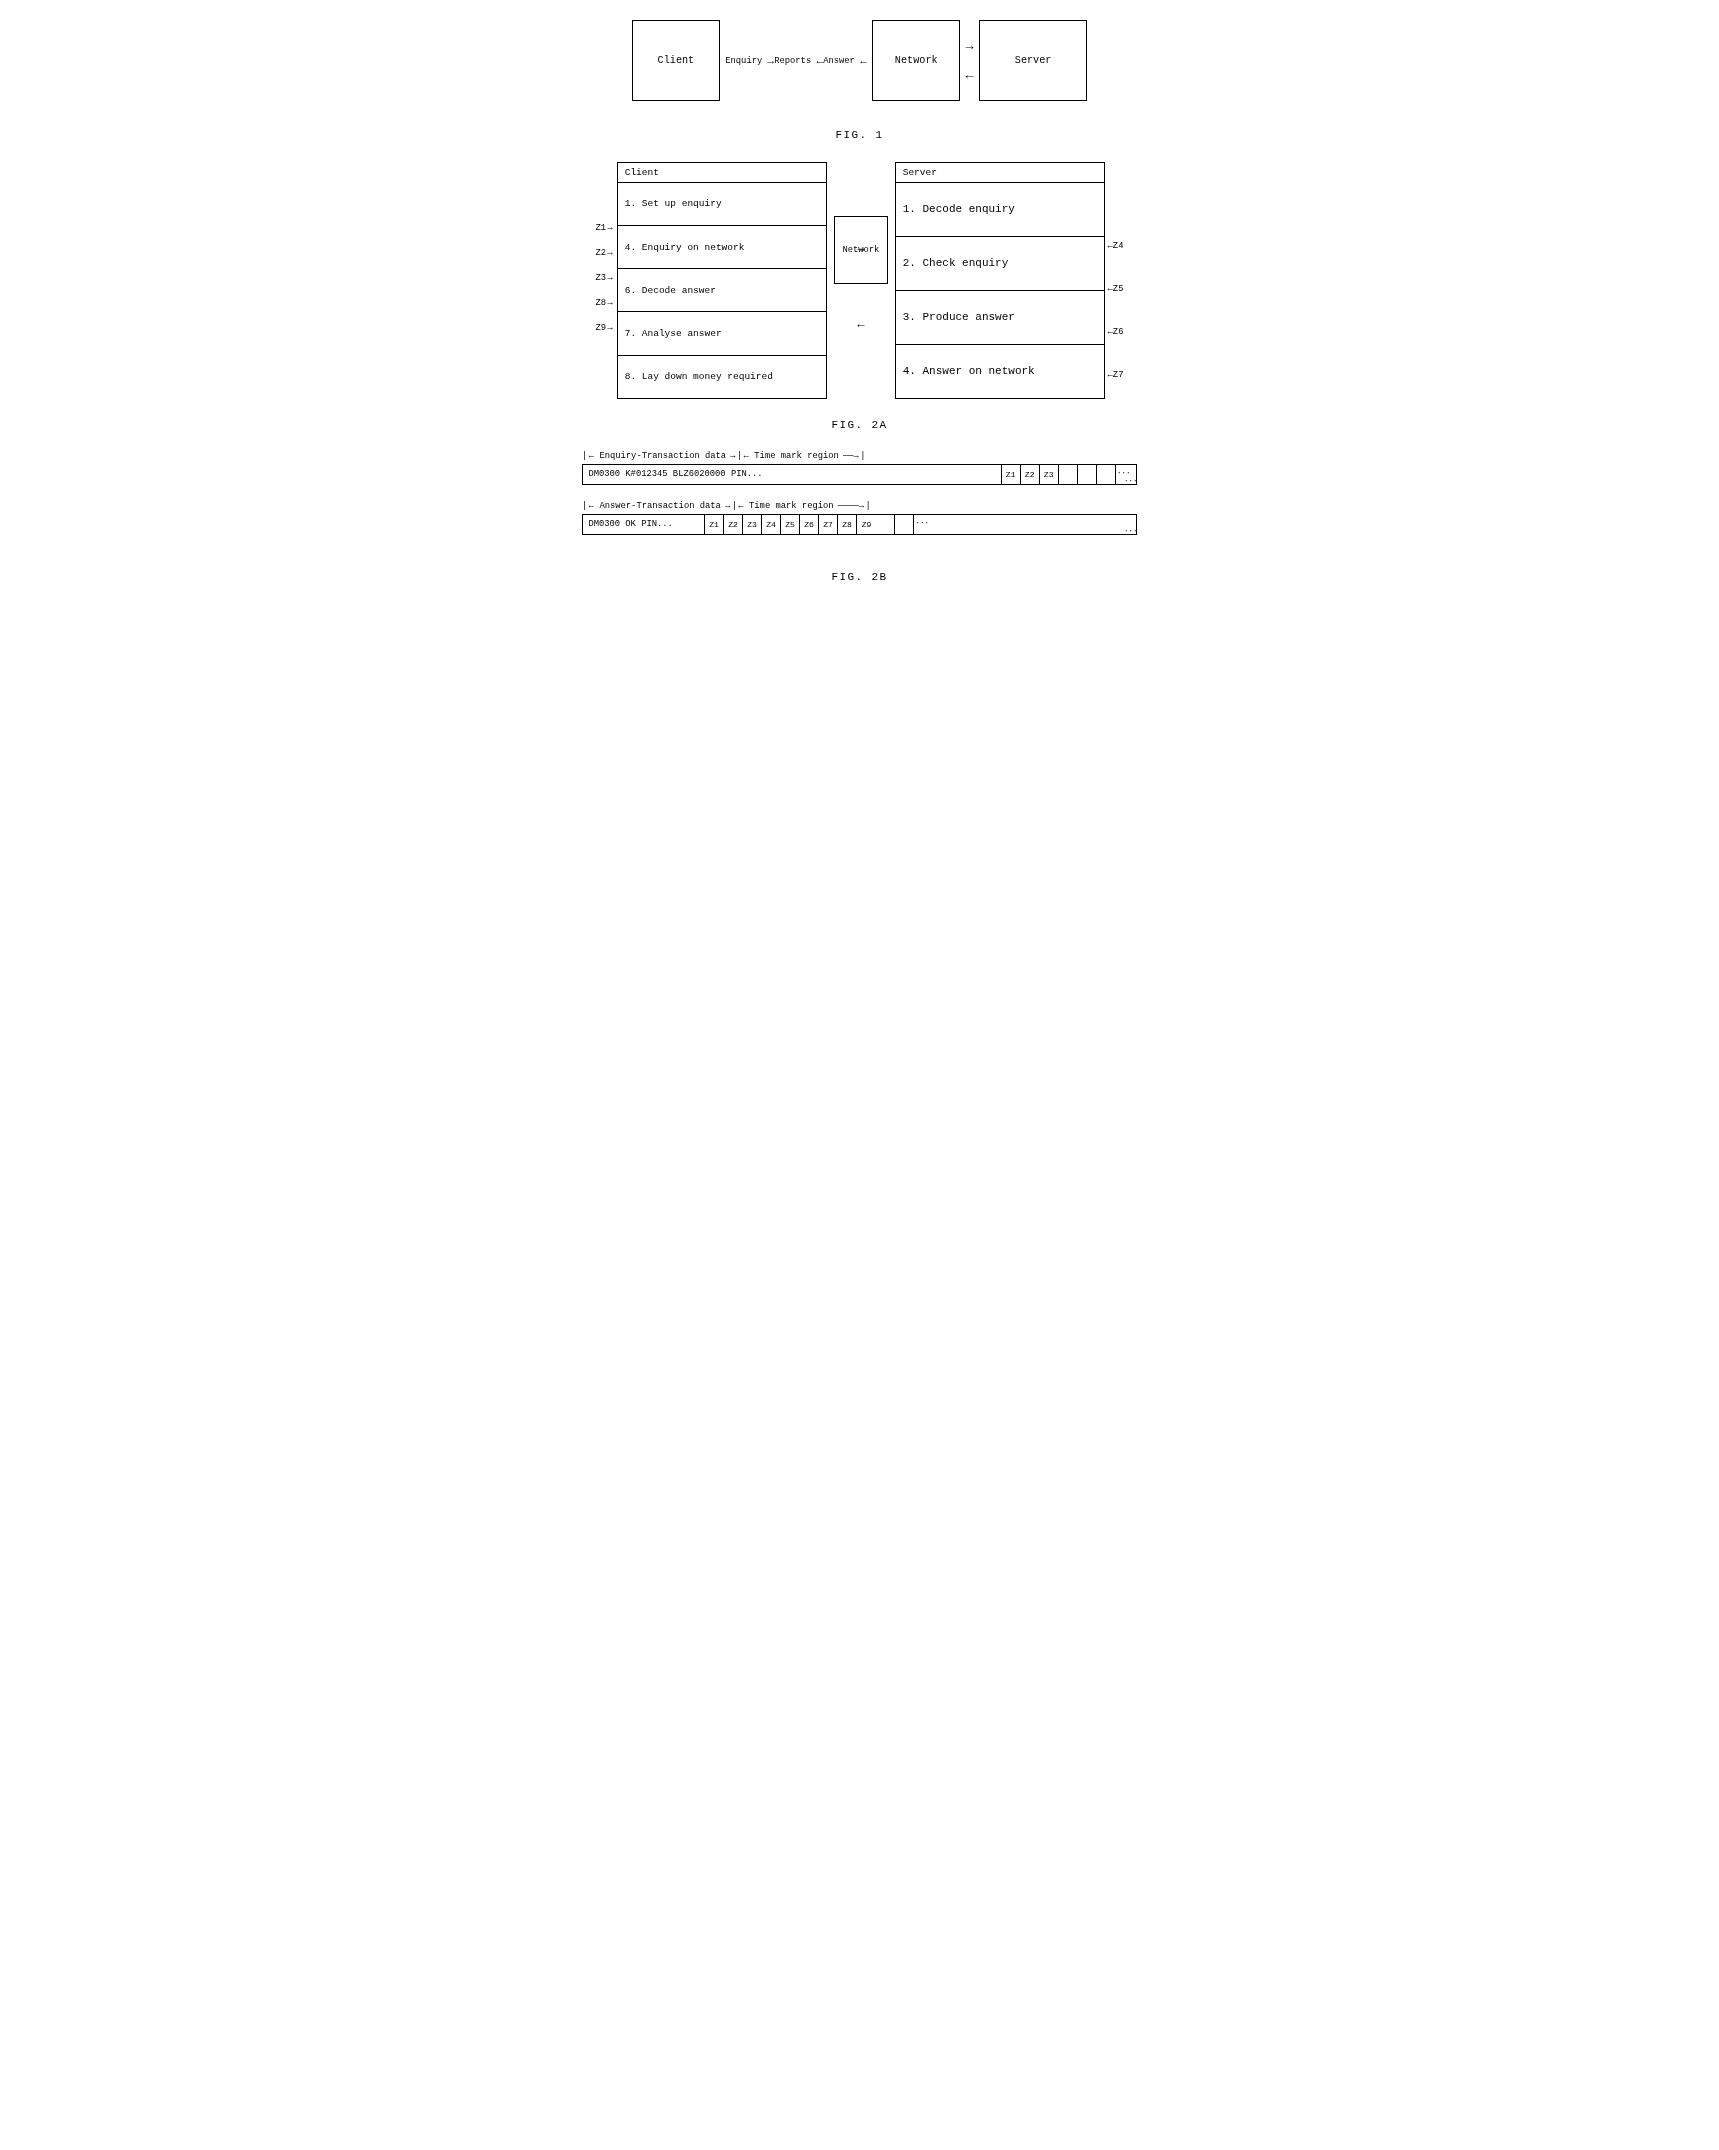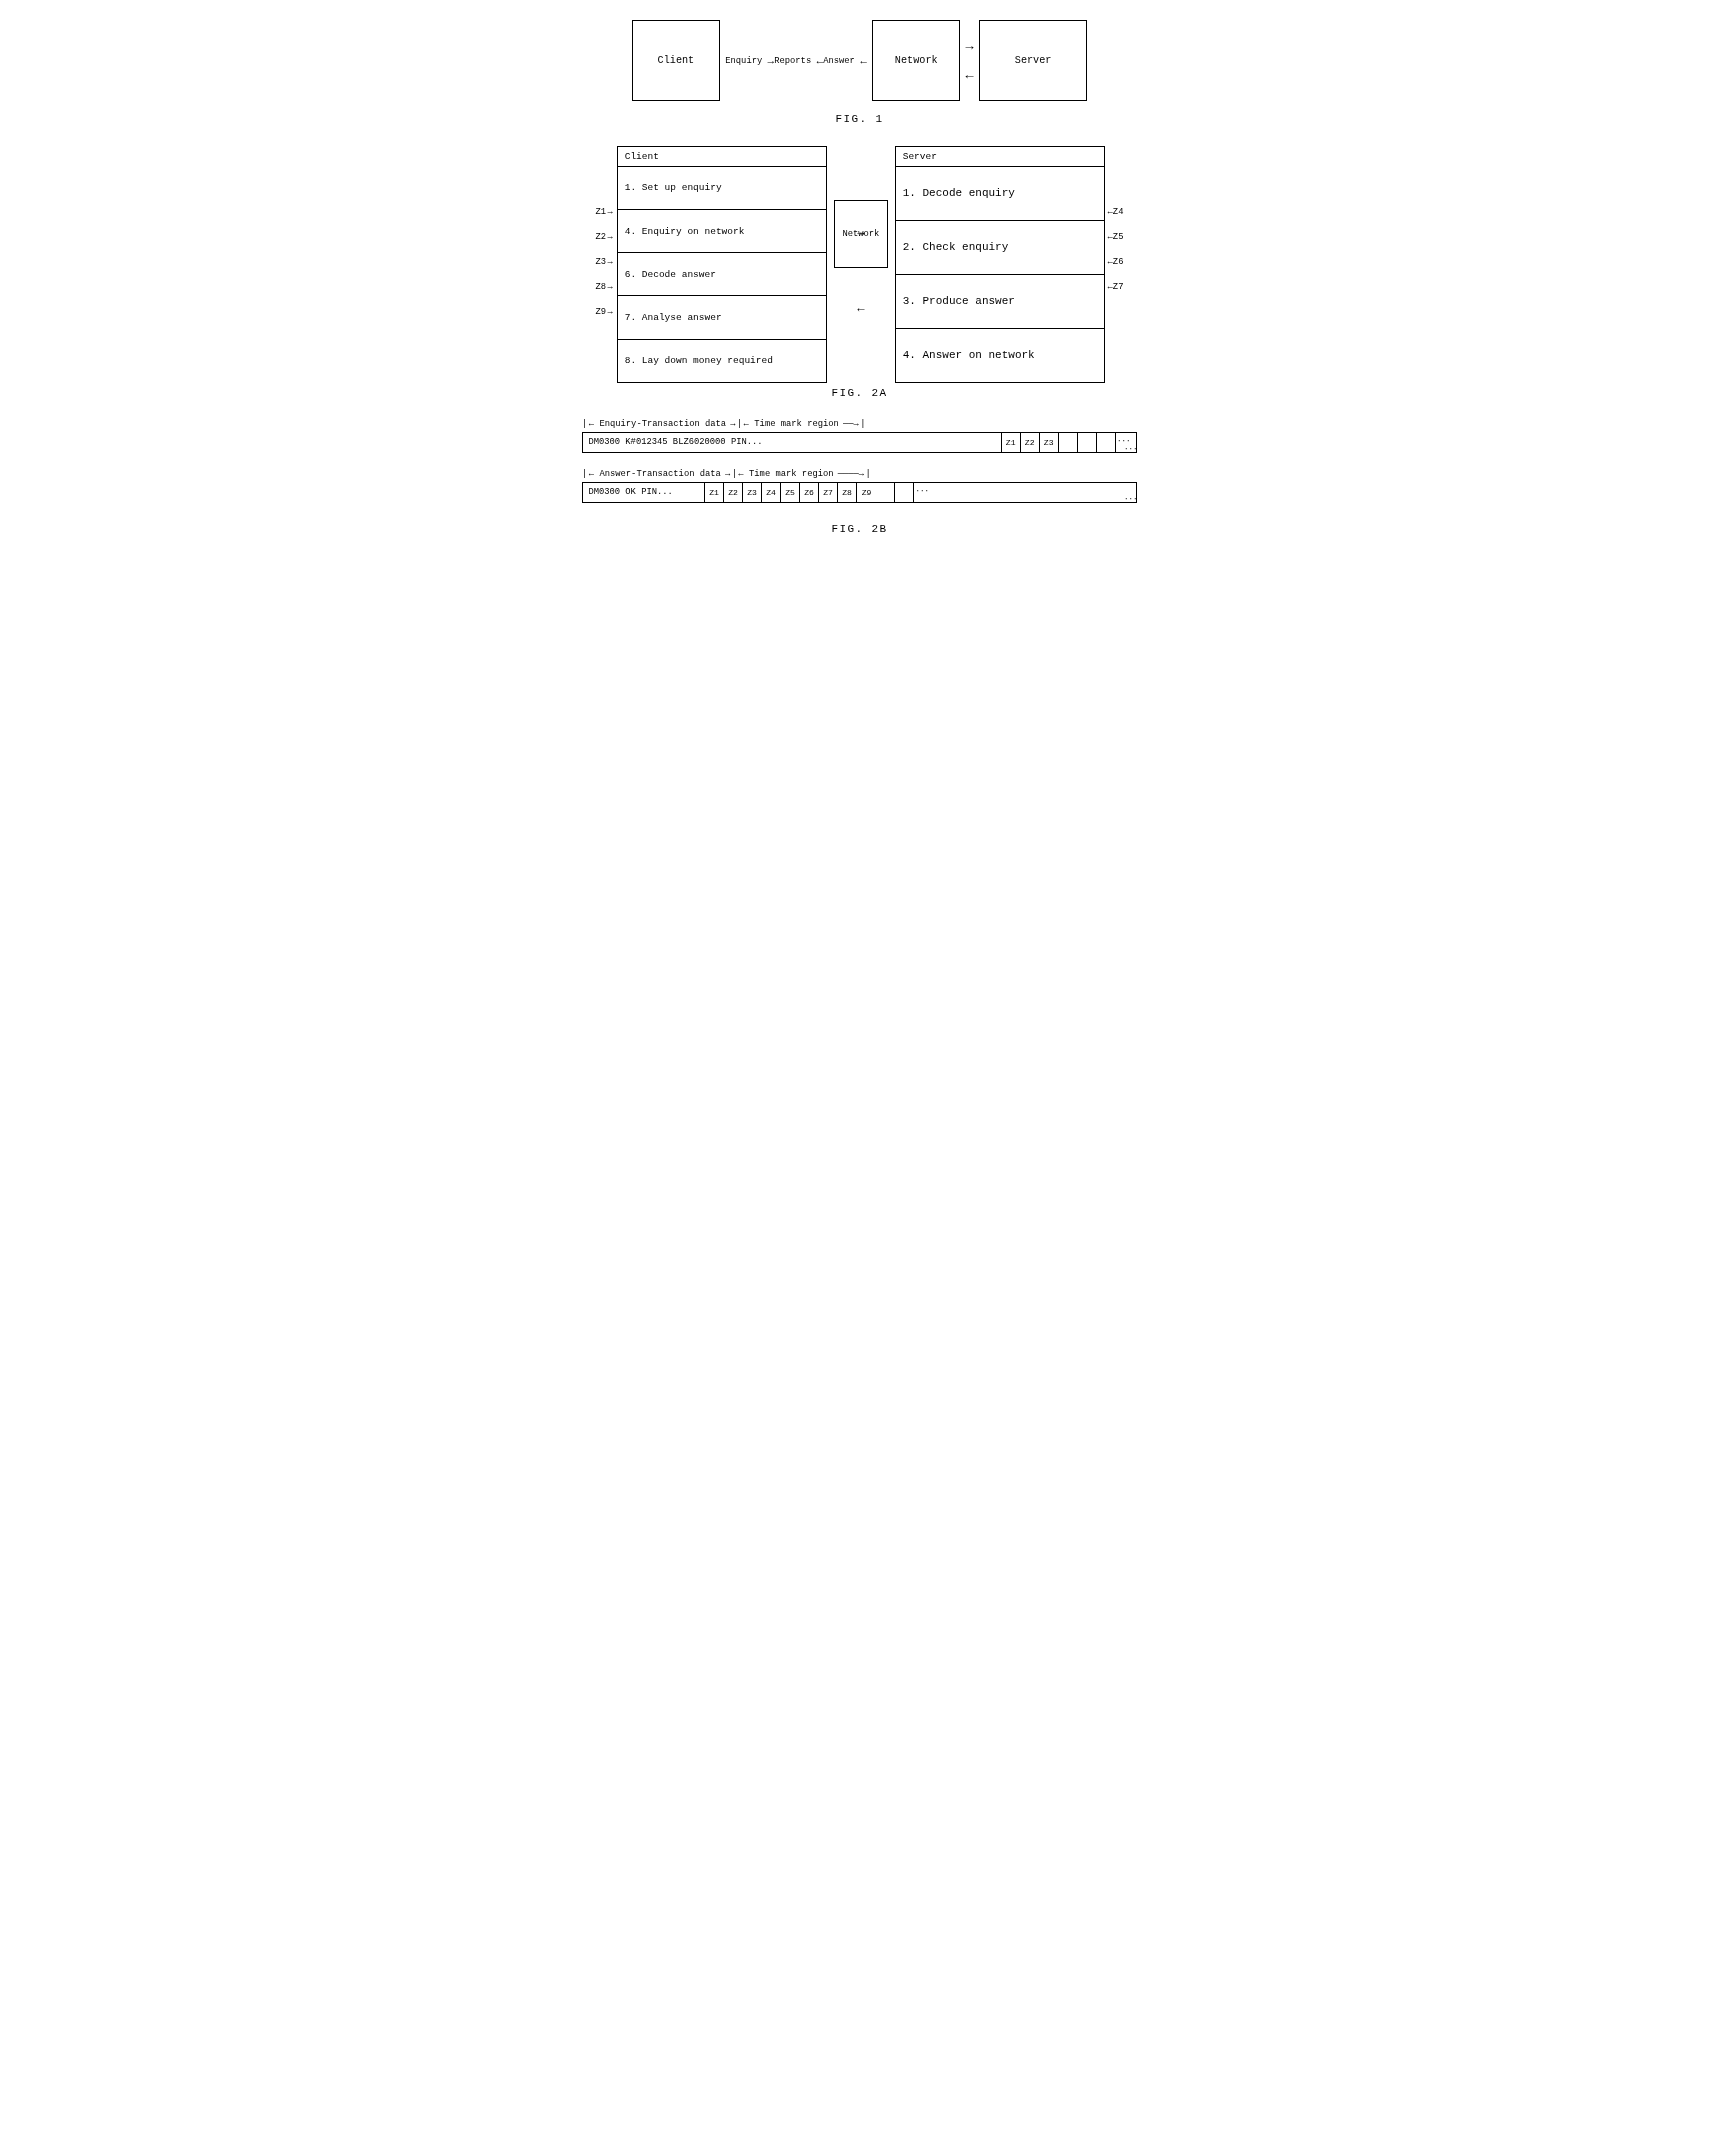--- a/index.html
+++ b/index.html
@@ -77,21 +77,21 @@
       align-items: center;
     }
     .single-arrow-right {
       font-size: 13.5px;
     }
     .single-arrow-left {
       font-size: 13.5px;
     }
     .fig-label {
       font-size: 11px;
-      margin-top: 4px;
+      margin-top: 20px;
       letter-spacing: 1.4px;
     }
 
     
     .fig2a-container {
       display: flex;
       flex-direction: column;
       align-items: center;
       margin-bottom: 20.3px;
     }
@@ -379,21 +379,21 @@
         <span>2. Check enquiry</span>
       </div>
       <div class="box-row">
         <span>3. Produce answer</span>
       </div>
       <div class="box-row">
         <span>4. Answer on network</span>
       </div>
     </div>
 
-    <div class="fig2a-right-labels" style="gap:0;">
+    <div class="fig2a-right-labels" style="gap:18px;">
       <div style="height:24.4px;"></div>
       <div class="z-label-right" style="height:25px; align-items:flex-end; padding-bottom:2.7px;">
         <span>←Z4</span>
       </div>
       <div class="z-label-right" style="height:25px; align-items:flex-end; padding-bottom:2.7px;">
         <span>←Z5</span>
       </div>
       <div class="z-label-right" style="height:25px; align-items:flex-end; padding-bottom:2.7px;">
         <span>←Z6</span>
       </div>

